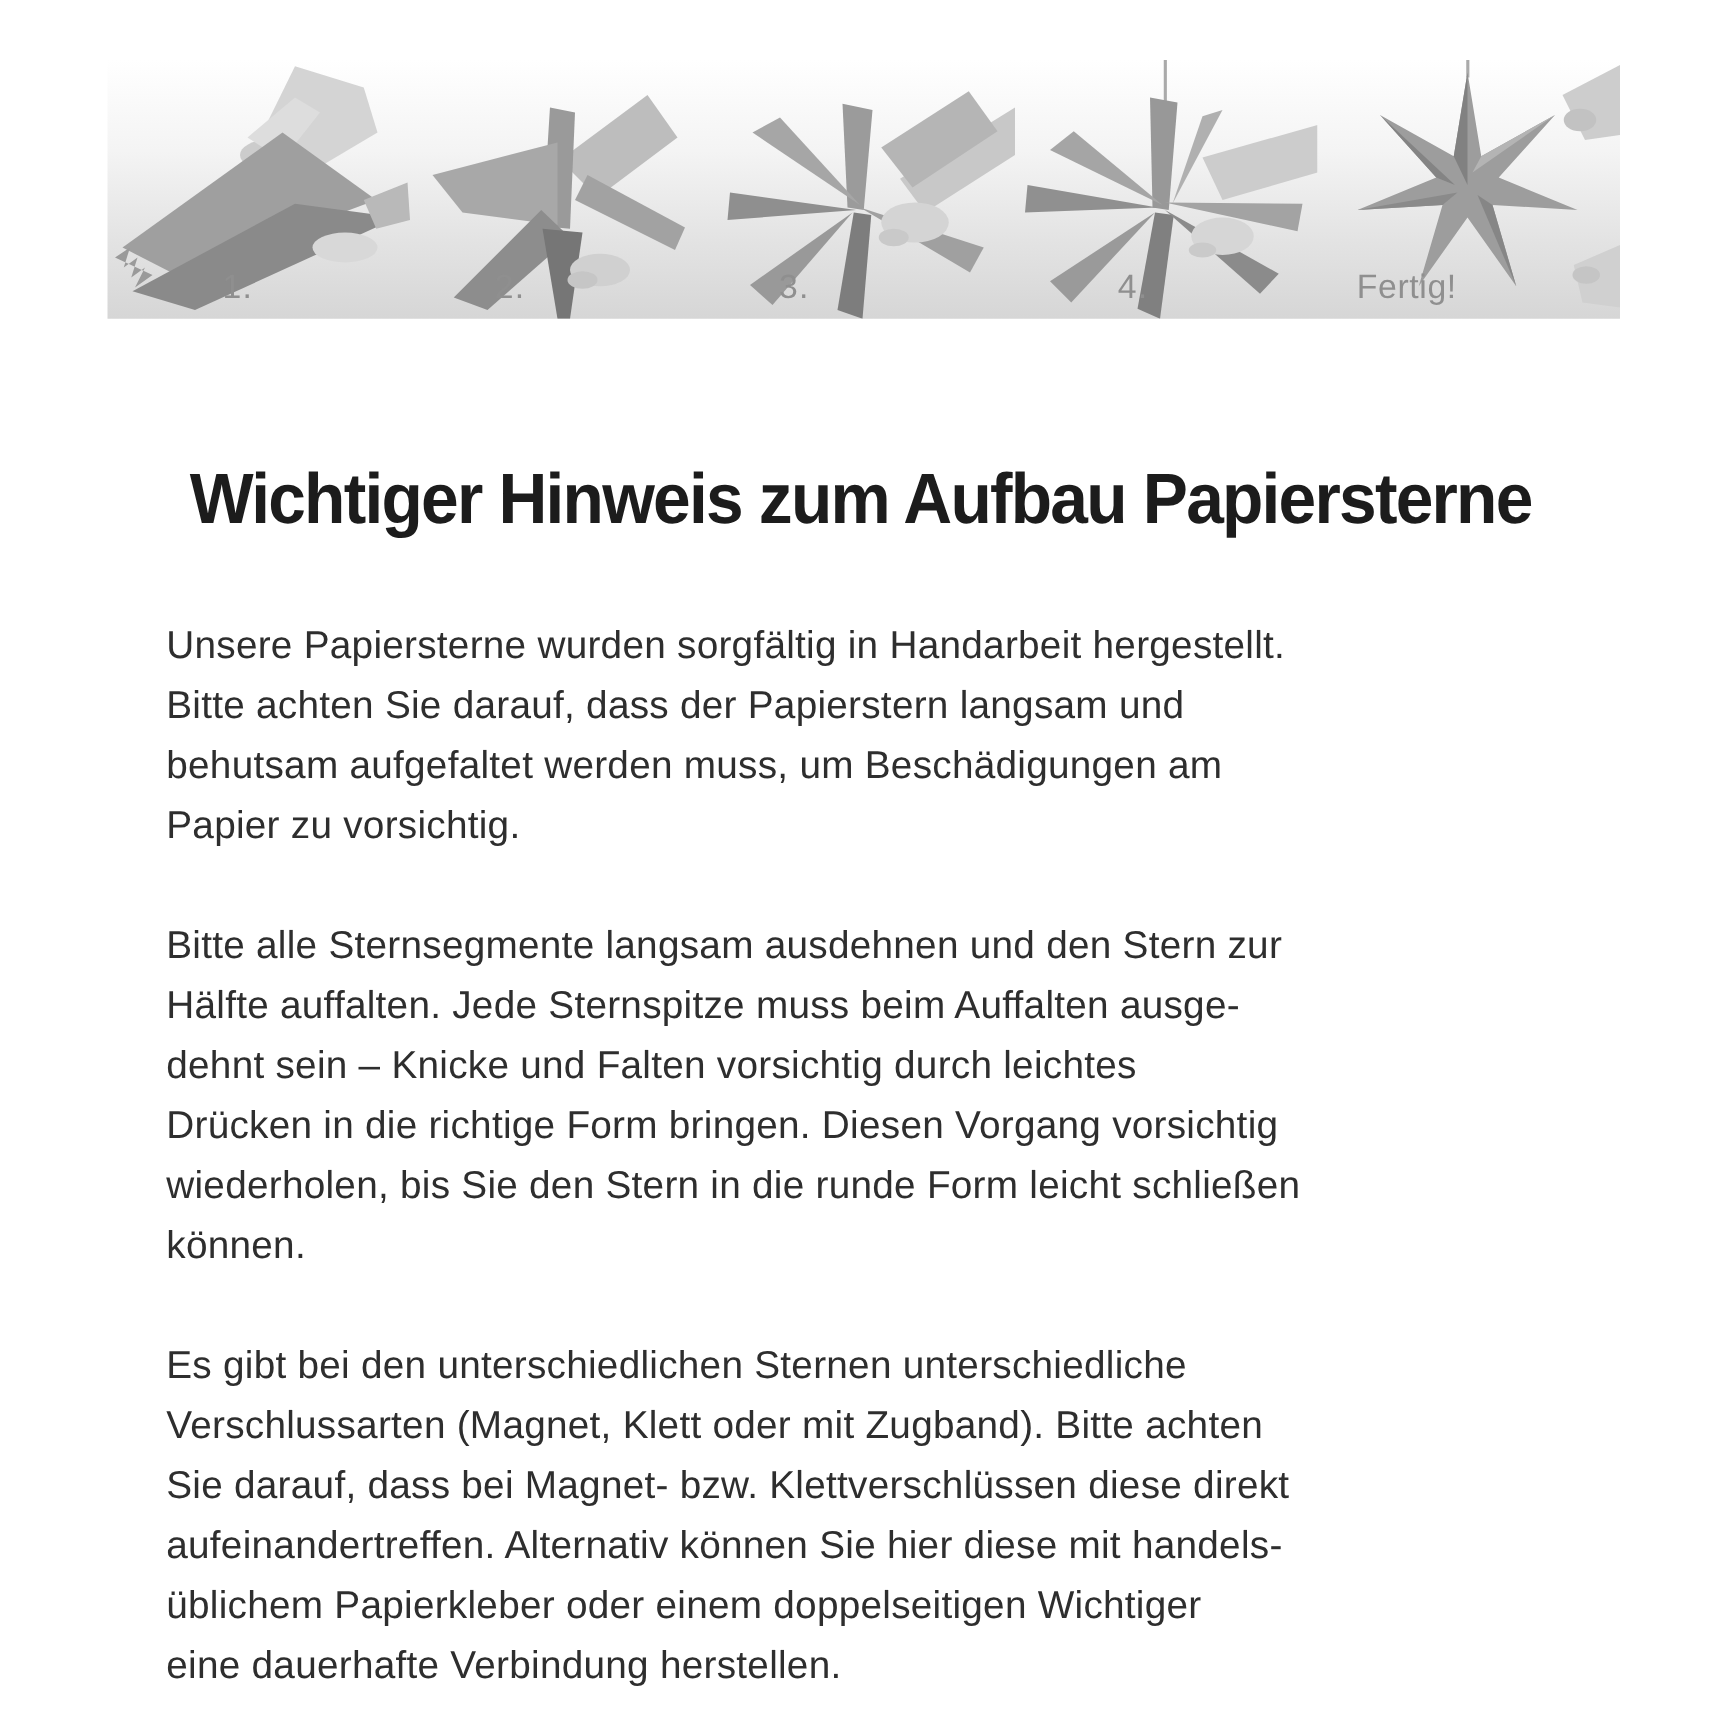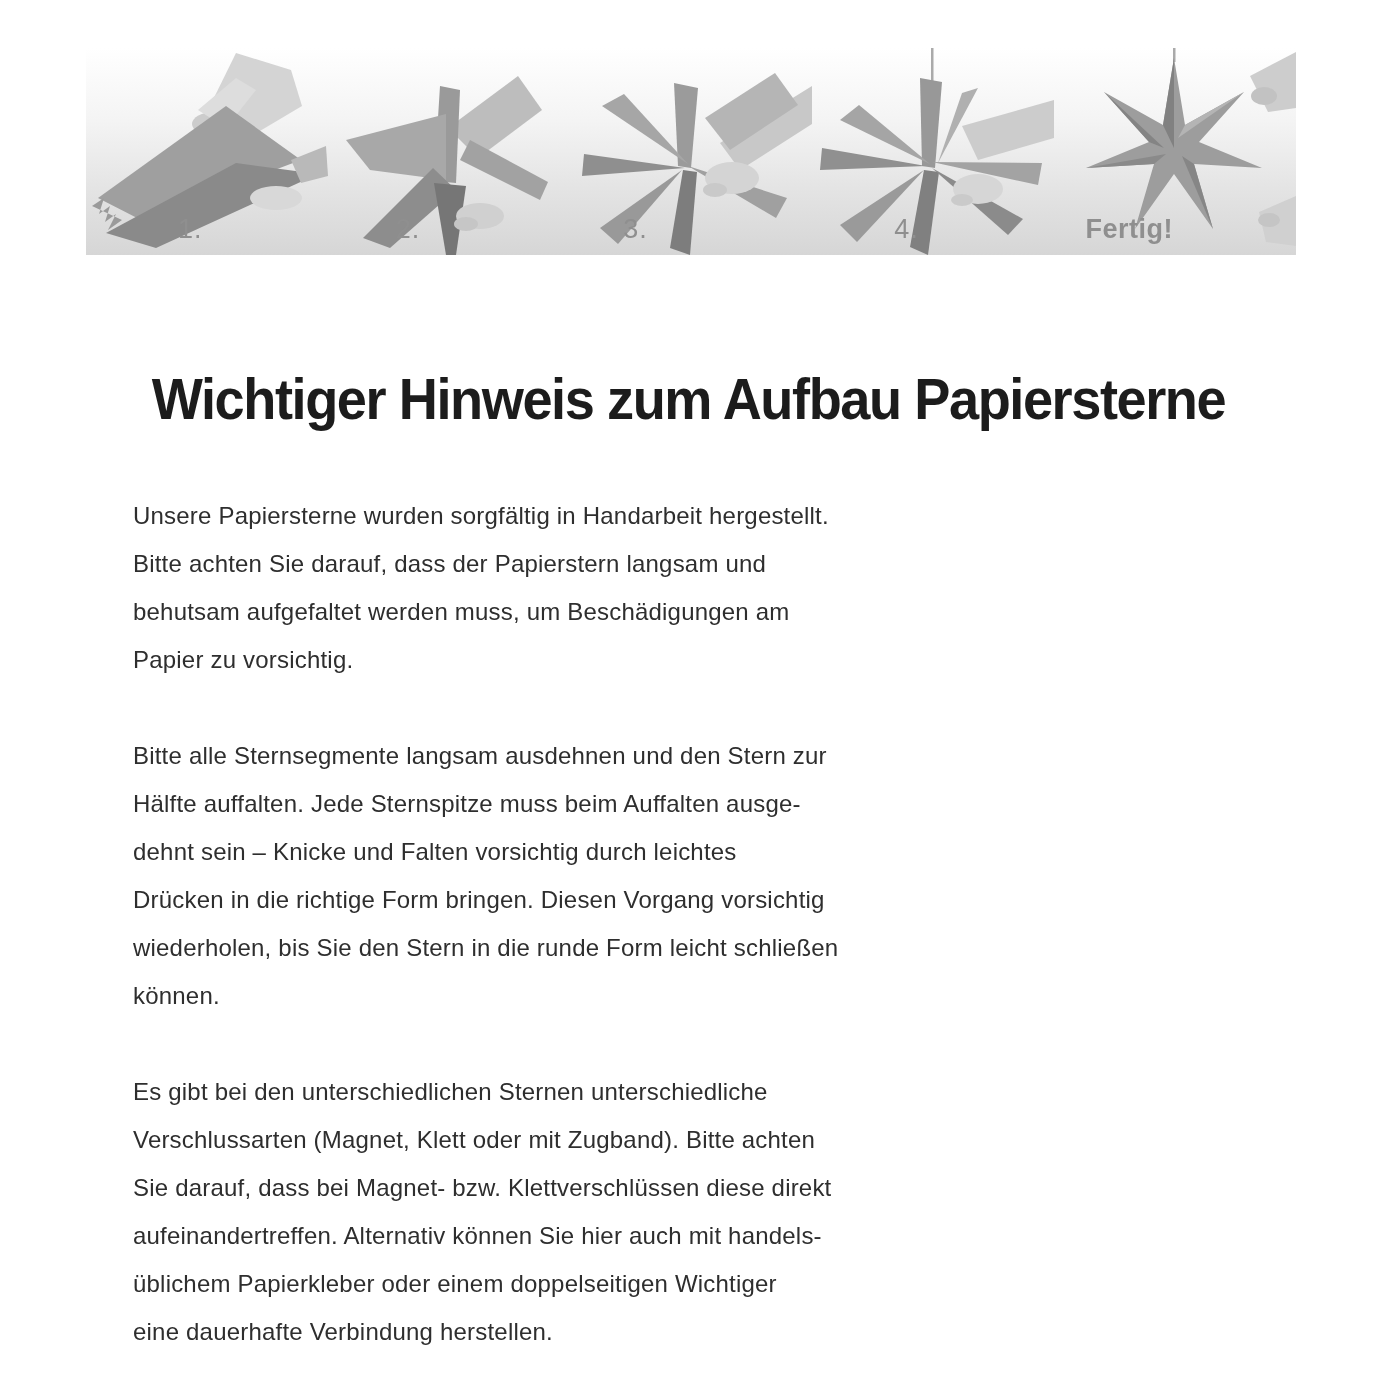--- a/index.html
+++ b/index.html
@@ -28,21 +28,21 @@
     position:absolute;
     bottom:10px; left:38%;
     font-size:27px;
     color:#8f8f8f;
     letter-spacing:1px;
     font-family:"Liberation Sans", sans-serif;
   }
   .step:nth-child(2) .step-label{left:28%;}
   .step:nth-child(3) .step-label{left:22%;}
   .step:nth-child(4) .step-label{left:34%;}
-  .step:nth-child(5) .step-label{left:13%; letter-spacing:0.5px;font-weight:bold;}
+  .step:nth-child(5) .step-label{left:13%; letter-spacing:0.5px;}
   
   .title{
     margin:0;
     position:absolute;
     left:0; top:366px;
     width:1377px;
     text-align:center;
     font-size:57px;
     font-weight:800;
     letter-spacing:-1.5px;
@@ -53,21 +53,21 @@
   }
   
   .body-text{
     position:absolute;
     left:133px; top:492px;
     width:1140px;
     color:#2e2e2e;
   }
   .para{
     margin:0 0 48px 0;
-    font-size:24px;
+    font-size:31px;
     line-height:48px;
     font-weight:400;
     letter-spacing:0.2px;
   }
   .para .line{display:block;}
 </style>
 </head>
 <body>
 
 <div class="page">
@@ -172,20 +172,20 @@
       <span class="line">dehnt sein – Knicke und Falten vorsichtig durch leichtes</span>
       <span class="line">Drücken in die richtige Form bringen. Diesen Vorgang vorsichtig</span>
       <span class="line">wiederholen, bis Sie den Stern in die runde Form leicht schließen</span>
       <span class="line">können.</span>
     </p>
 
     <p class="para">
       <span class="line">Es gibt bei den unterschiedlichen Sternen unterschiedliche</span>
       <span class="line">Verschlussarten (Magnet, Klett oder mit Zugband). Bitte achten</span>
       <span class="line">Sie darauf, dass bei Magnet- bzw. Klettverschlüssen diese direkt</span>
-      <span class="line">aufeinandertreffen. Alternativ können Sie hier auch mit handels-</span>
+      <span class="line">aufeinandertreffen. Alternativ können Sie hier diese mit handels-</span>
       <span class="line">üblichem Papierkleber oder einem doppelseitigen Wichtiger</span>
       <span class="line">eine dauerhafte Verbindung herstellen.</span>
     </p>
 
   </div>
 
 </div>
 
 </body></html>

